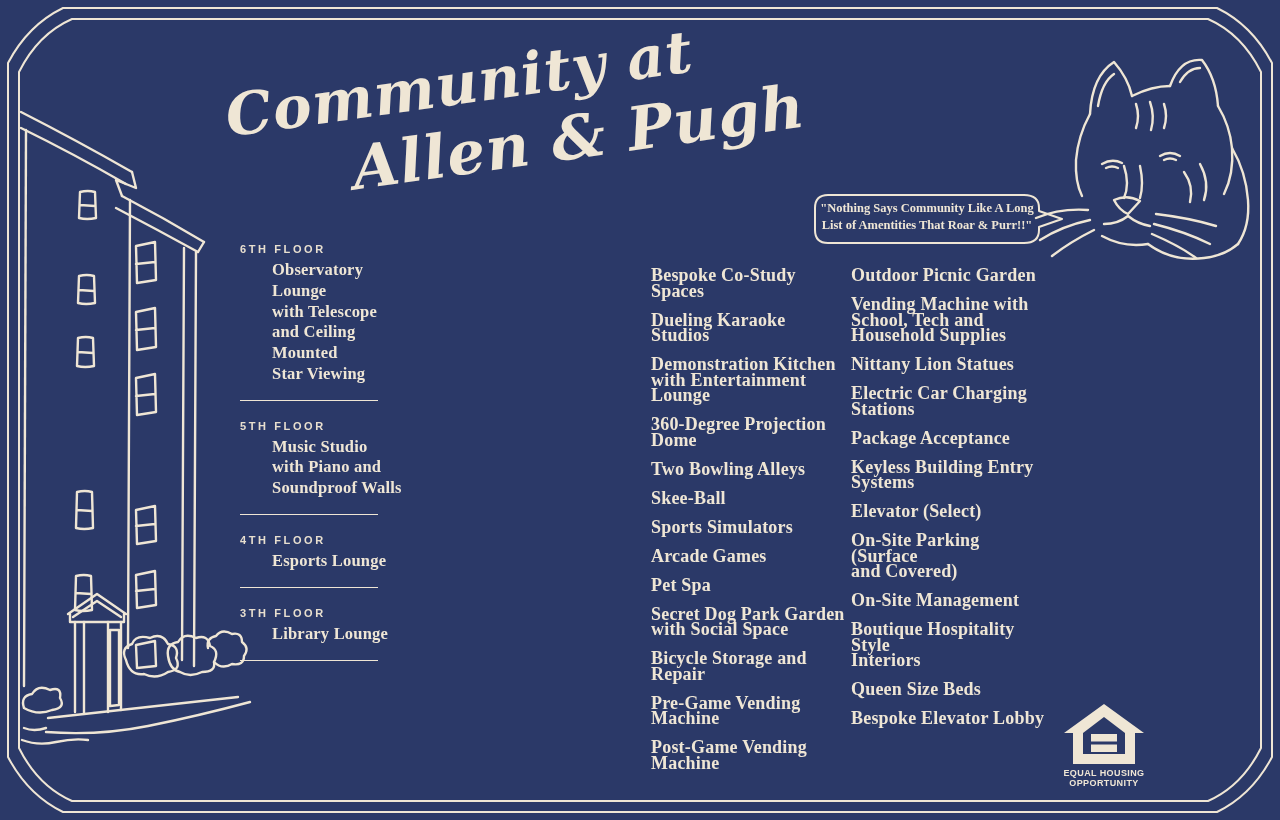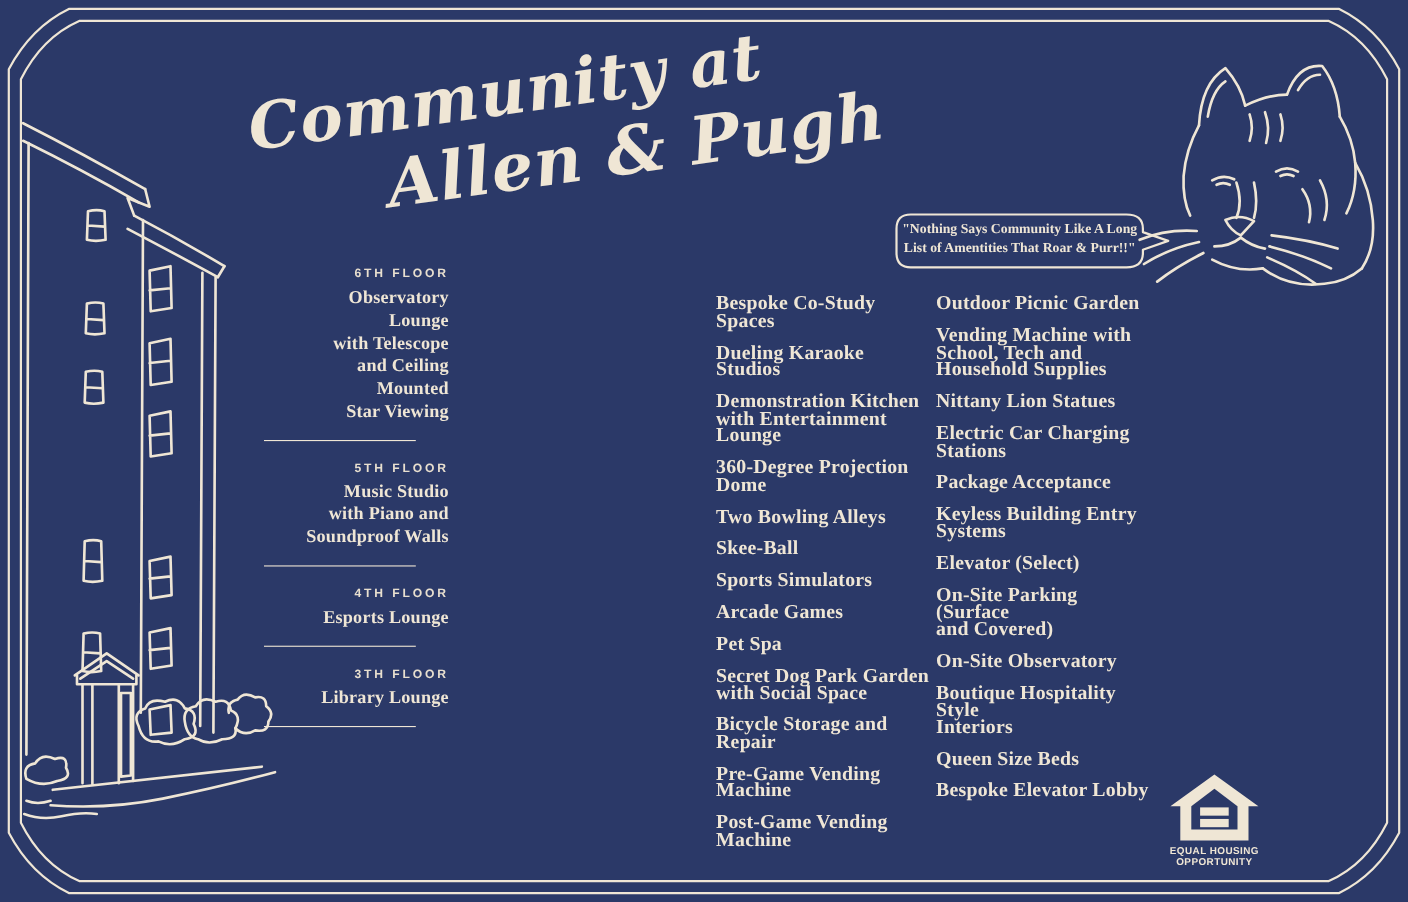--- a/index.html
+++ b/index.html
@@ -41,21 +41,21 @@
   .bubble-text{
     position:absolute;left:6px;top:8px;width:218px;
     text-align:center;
     font-size:12.5px;font-weight:bold;
     line-height:1.35;
     white-space:pre-line;
     color:var(--cream);
   }
 
   
-  .floors{left:240px;top:243px;width:168px;text-align:right;}
+  .floors{left:240px;top:243px;width:168px;}
   .floor-label{
     font-family:"Liberation Sans", sans-serif;
     font-size:11px;font-weight:600;
     letter-spacing:2.6px;
     color:#e8dfcf;
     margin-bottom:5px;
   }
   .floor-desc{
     font-size:16.5px;font-weight:bold;
     line-height:1.26;
@@ -259,21 +259,21 @@
 Household Supplies</div>
   <div class="amenity-item">Nittany Lion Statues</div>
   <div class="amenity-item">Electric Car Charging
 Stations</div>
   <div class="amenity-item">Package Acceptance</div>
   <div class="amenity-item">Keyless Building Entry
 Systems</div>
   <div class="amenity-item">Elevator (Select)</div>
   <div class="amenity-item">On-Site Parking (Surface
 and Covered)</div>
-  <div class="amenity-item">On-Site Observatory</div>
+  <div class="amenity-item">On-Site Management</div>
   <div class="amenity-item">Boutique Hospitality Style
 Interiors</div>
   <div class="amenity-item">Queen Size Beds</div>
   <div class="amenity-item">Bespoke Elevator Lobby</div>
 </div>
 
 <div class="abs eho">
   <svg width="84" height="62" viewBox="0 0 84 62" style="margin:0 auto;">
     <path d="M 42 1 L 82 30 L 73 30 L 73 61 L 11 61 L 11 30 L 2 30 Z" fill="#efe6d5"></path>
     <path d="M 42 14 L 63 30 L 63 51 L 21 51 L 21 30 Z" fill="#2b3968"></path>

